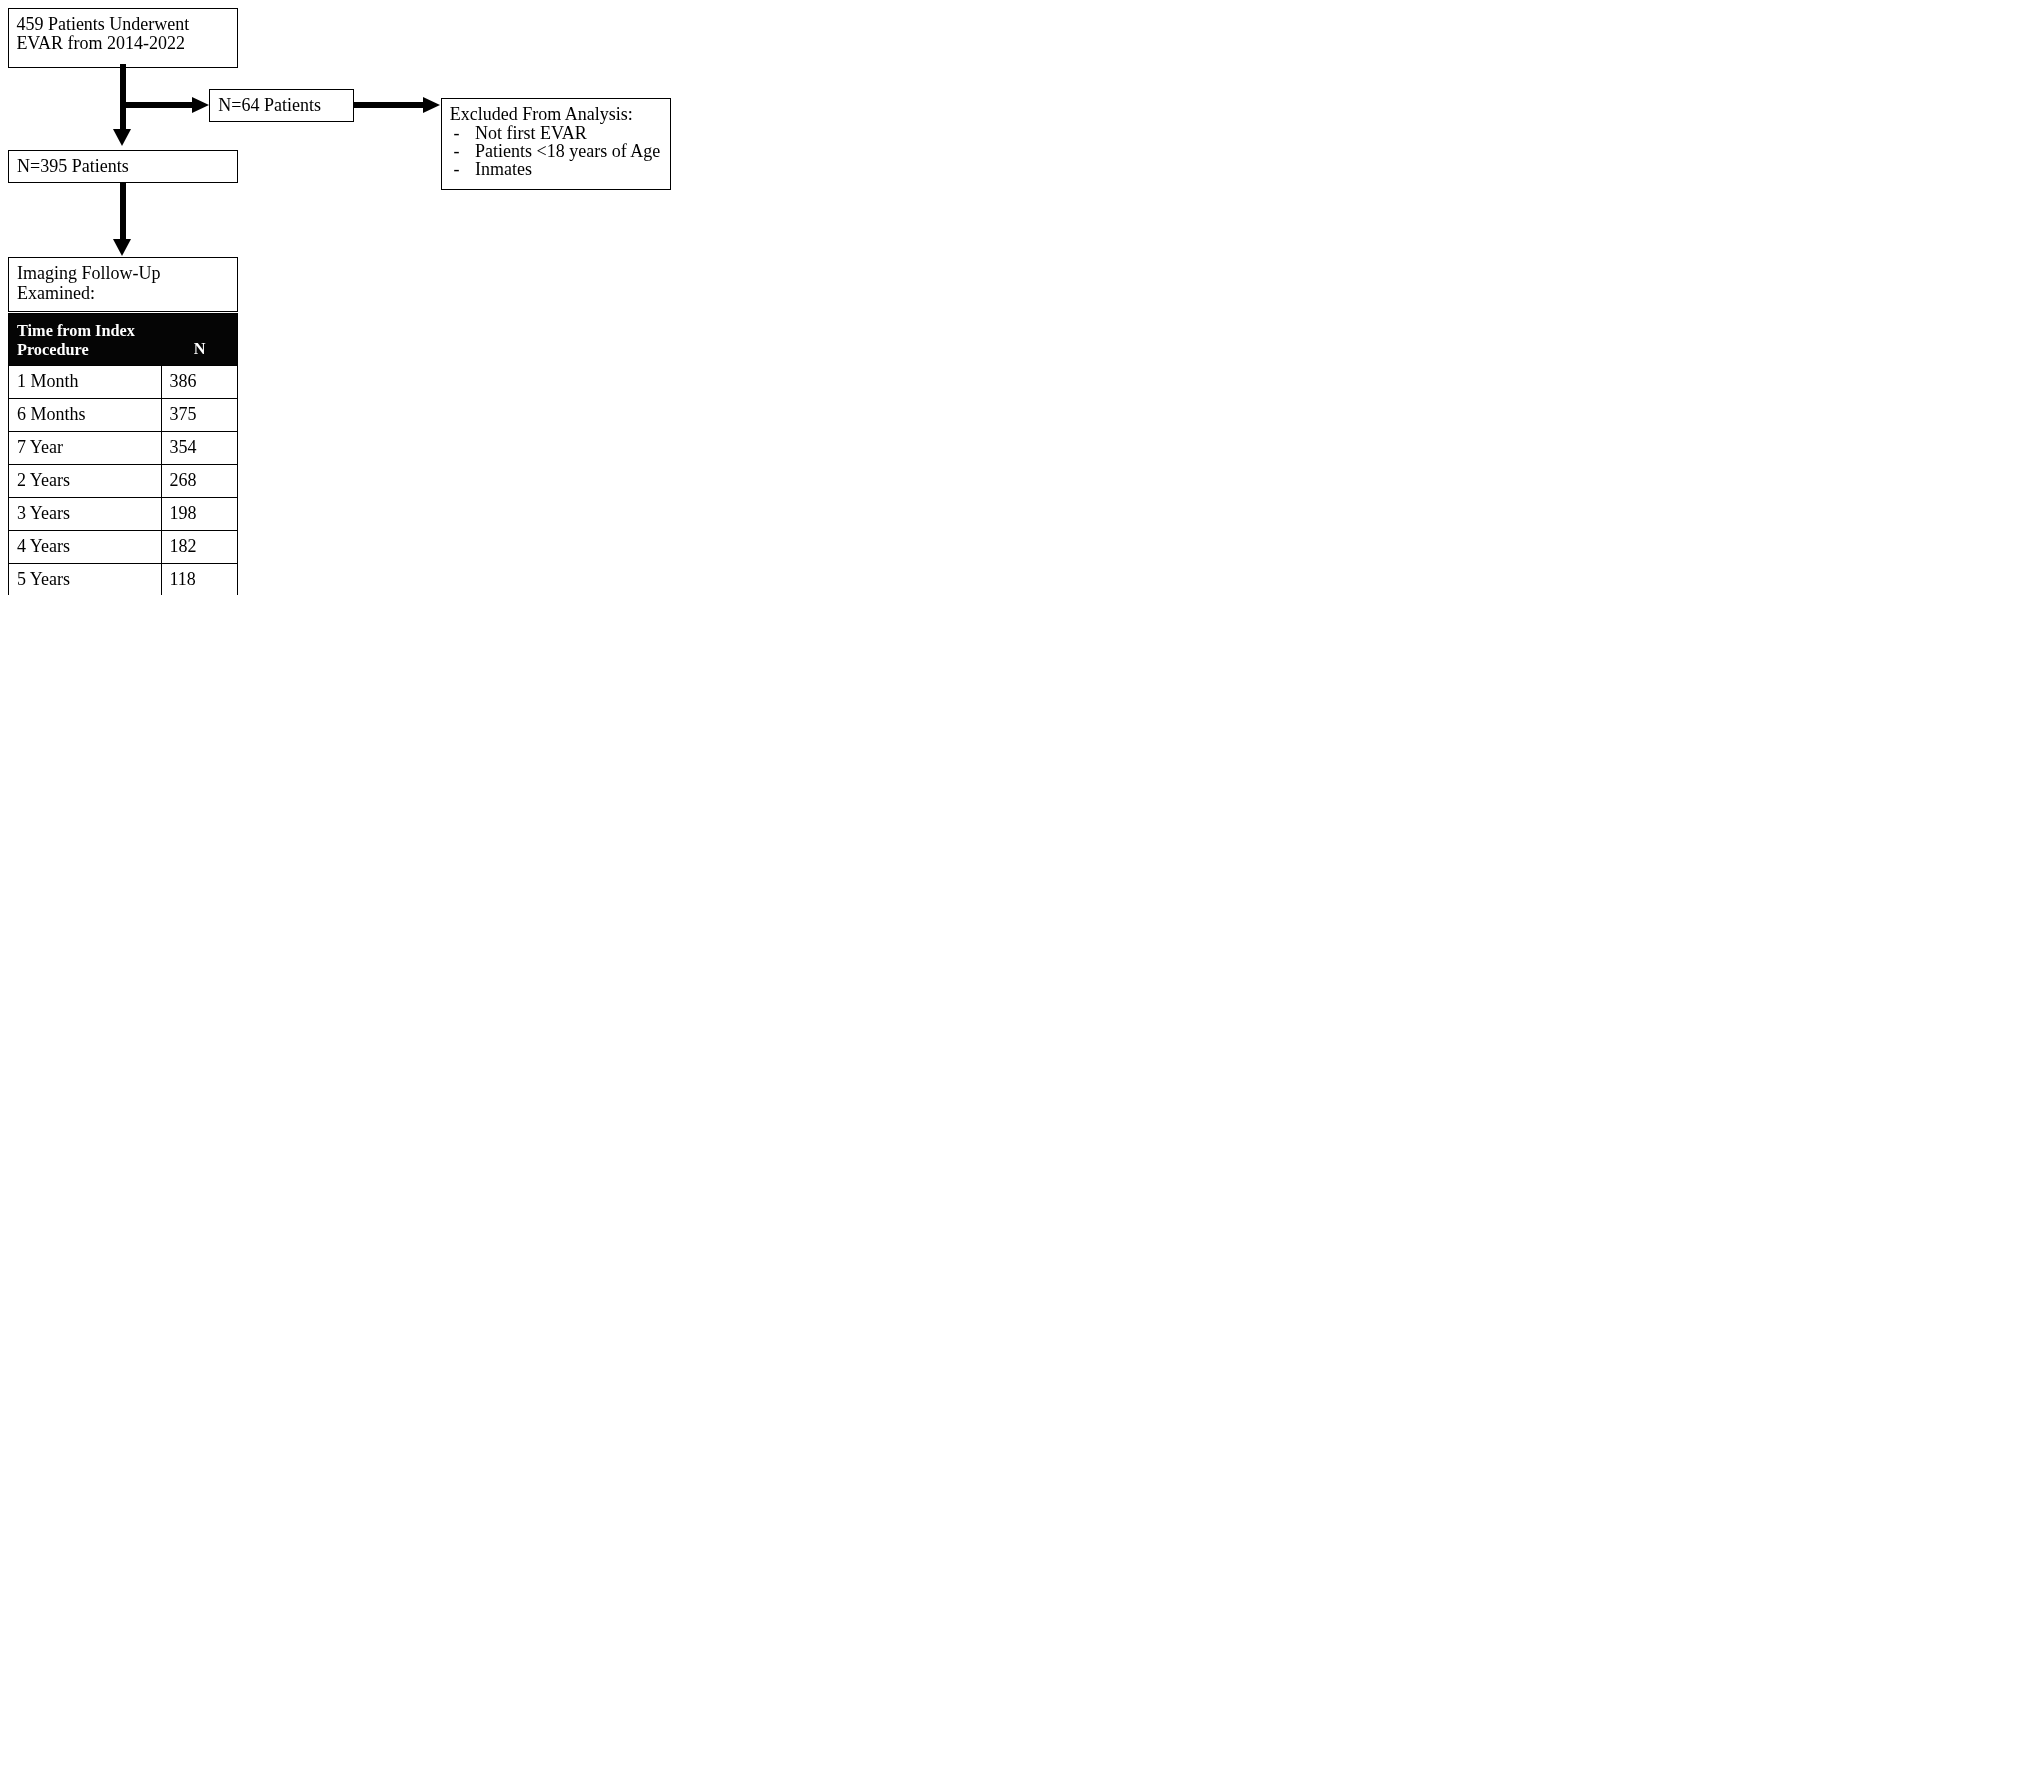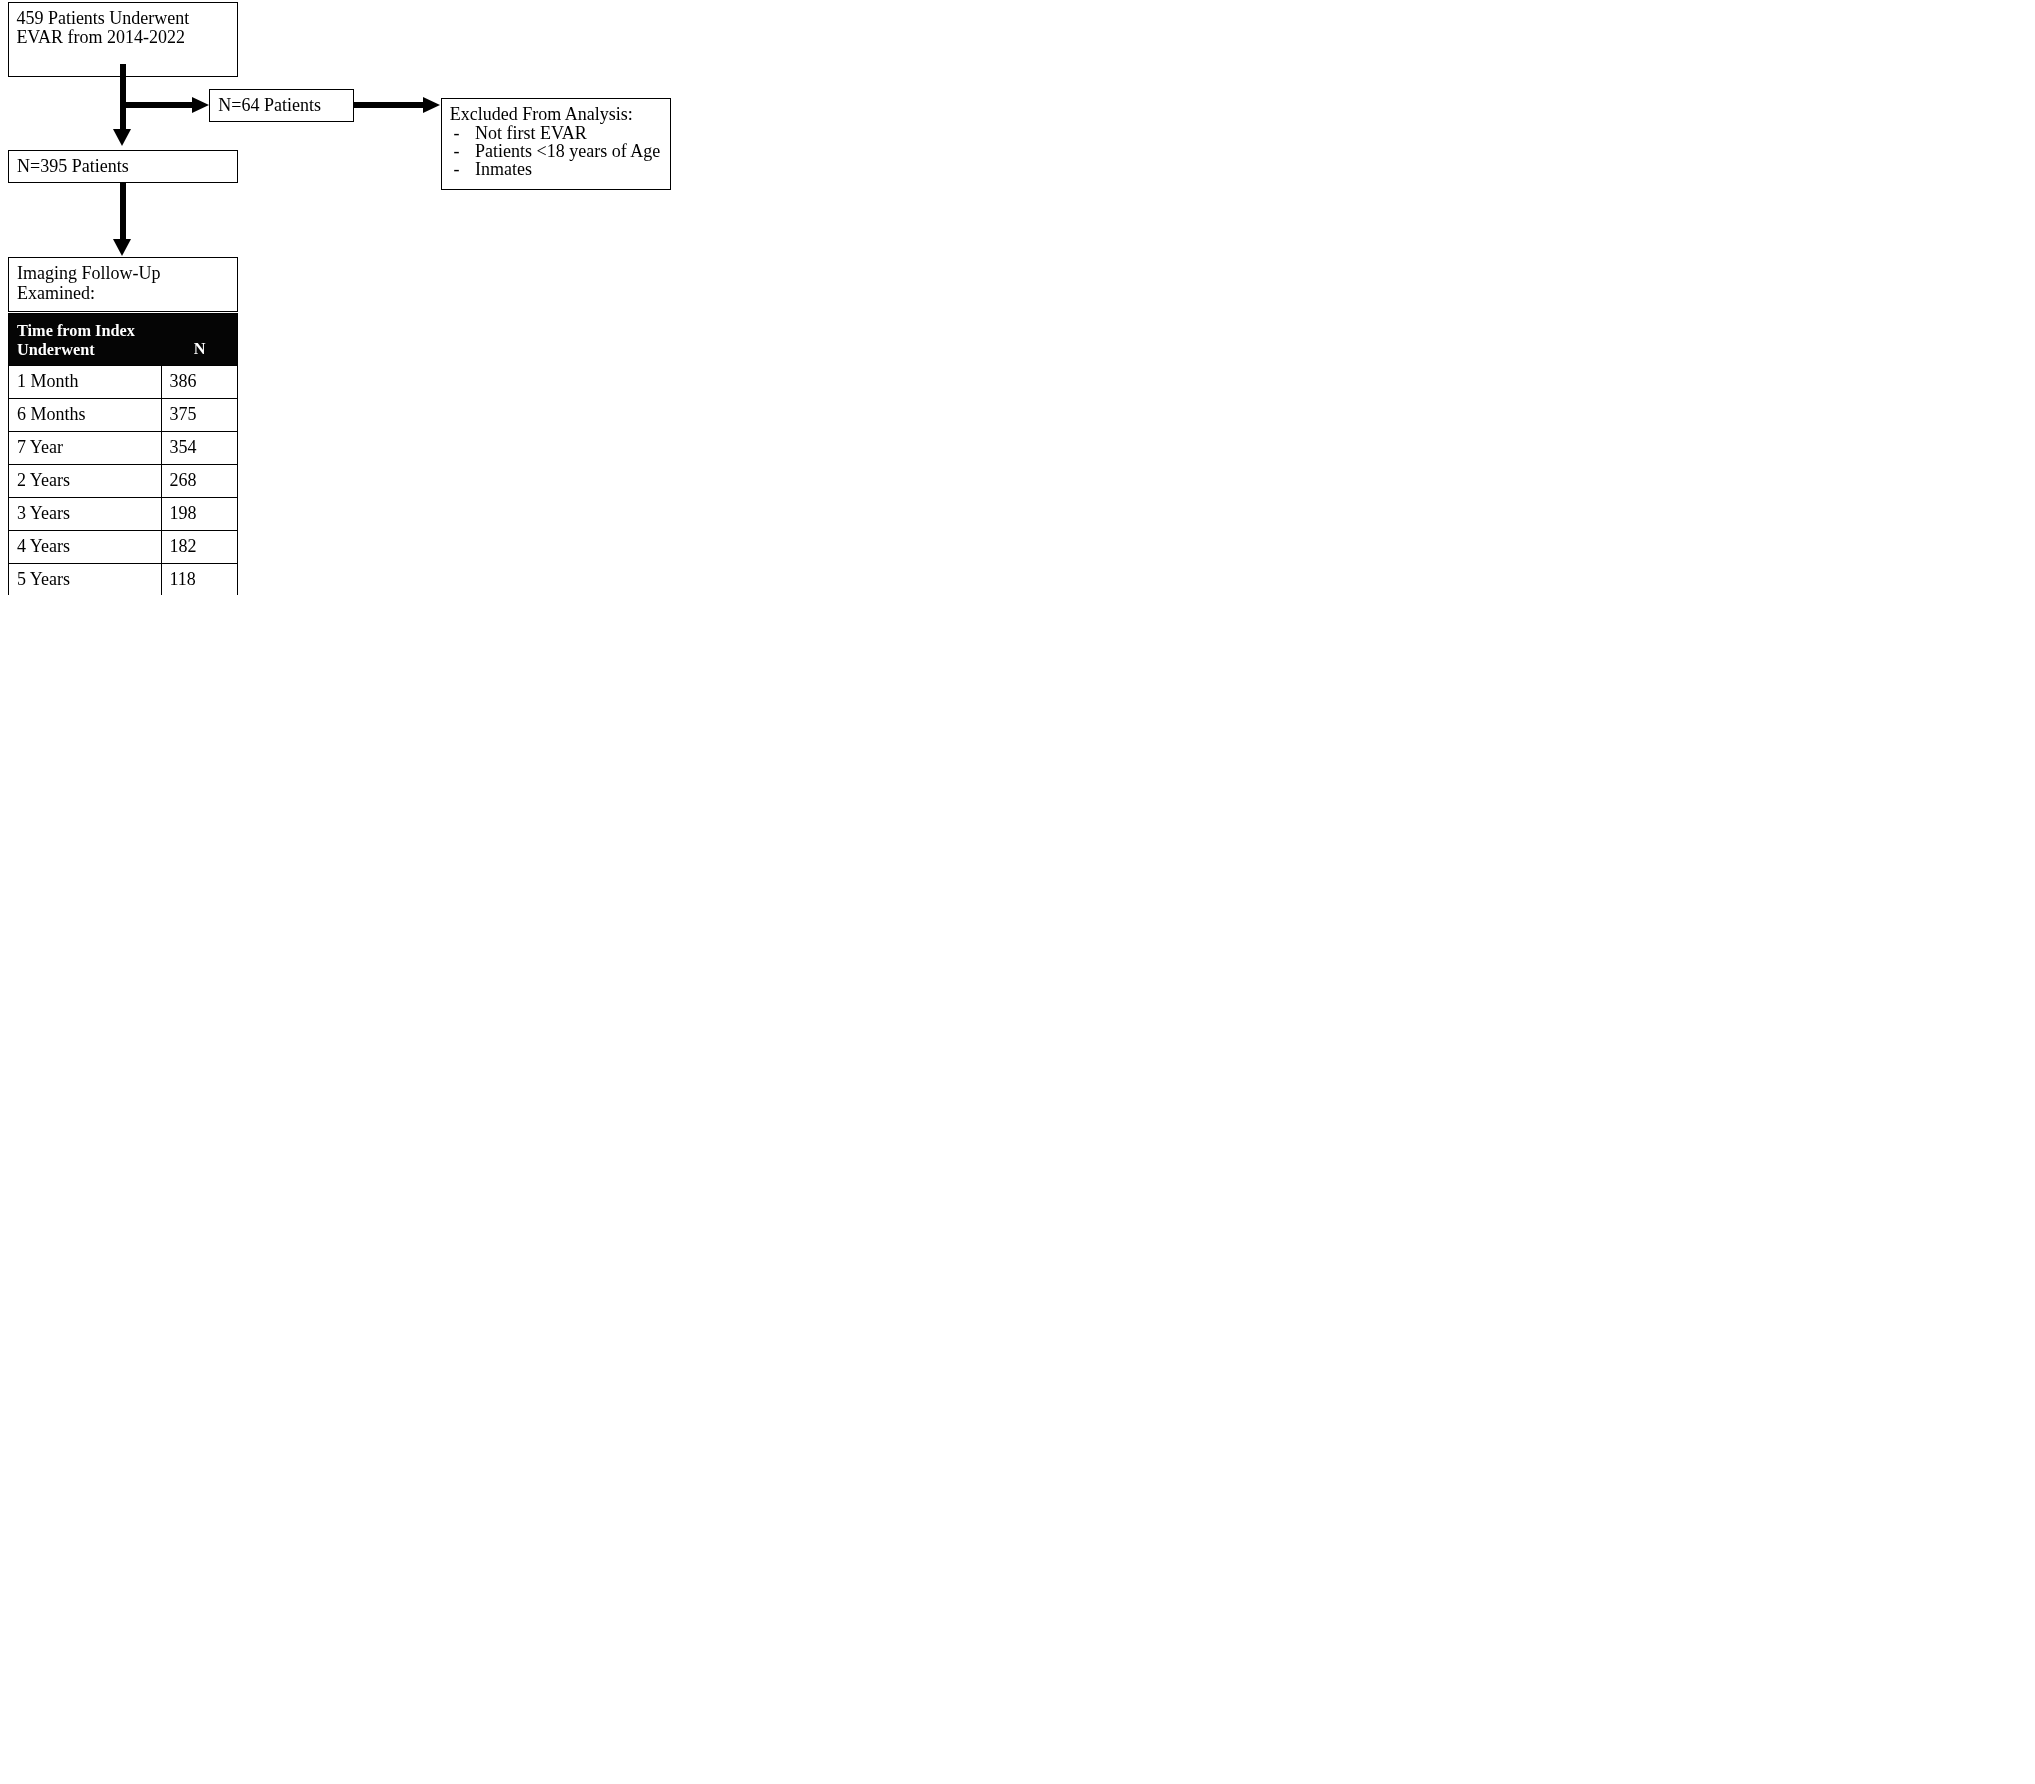--- a/index.html
+++ b/index.html
@@ -24,21 +24,21 @@
     position: absolute;
     background: #ffffff;
     border: 1.1px solid #000000;
   }
   .fbox .btext {
     font-size: 18px;
     line-height: 19px;
     color: #000;
   }
 
-  .top-box    { left: 7.7px;  top: 2px;  width: 230px; height: 75px; padding: 6px 5.5px 0 7.7px; font-family: Liberation Serif, serif; }
+  .top-box    { left: 7.7px;  top: 8px;  width: 230px; height: 60px; padding: 6px 5.5px 0 7.7px; font-family: Liberation Serif, serif; }
   .n64-box    { left: 209px; top: 89px; width: 145px; height: 33px; }
   .n64-box .btext { line-height: 30px; padding-left: 8.3px; white-space: nowrap; }
   .n395-box   { left: 7.7px;  top: 150px; width: 230px; height: 33px; }
   .n395-box .btext { line-height: 30px; padding-left: 8.3px; white-space: nowrap; }
   .imaging-box{ left: 7.7px;  top: 257px; width: 230px; height: 55px; padding: 5px 5.5px 0 8.3px; }
   .imaging-box .btext { line-height: 20px; }
 
   .excluded-box { left: 441px; top: 98px; width: 230px; height: 92px; padding: 6px 4.4px 0 7.7px; }
   .excluded-box .ex-title { font-size: 18px; line-height: 19.3px; }
   .ex-item { display: flex; font-size: 18px; line-height: 18px; }
@@ -153,21 +153,21 @@
 
   <div class="fbox imaging-box">
     <div class="btext">Imaging Follow-Up</div>
     <div class="btext">Examined:</div>
   </div>
 
   <div class="ftable">
     <div class="thead">
       <div class="th-col1">
         <div>Time from Index</div>
-        <div>Underwent</div>
+        <div>Procedure</div>
       </div>
       <div class="th-n">N</div>
     </div>
     <div class="tbody">
   <div class="trow">
     <div class="cell-label">1 Month</div>
     <div class="cell-value">386</div>
   </div>
 
   <div class="trow">

